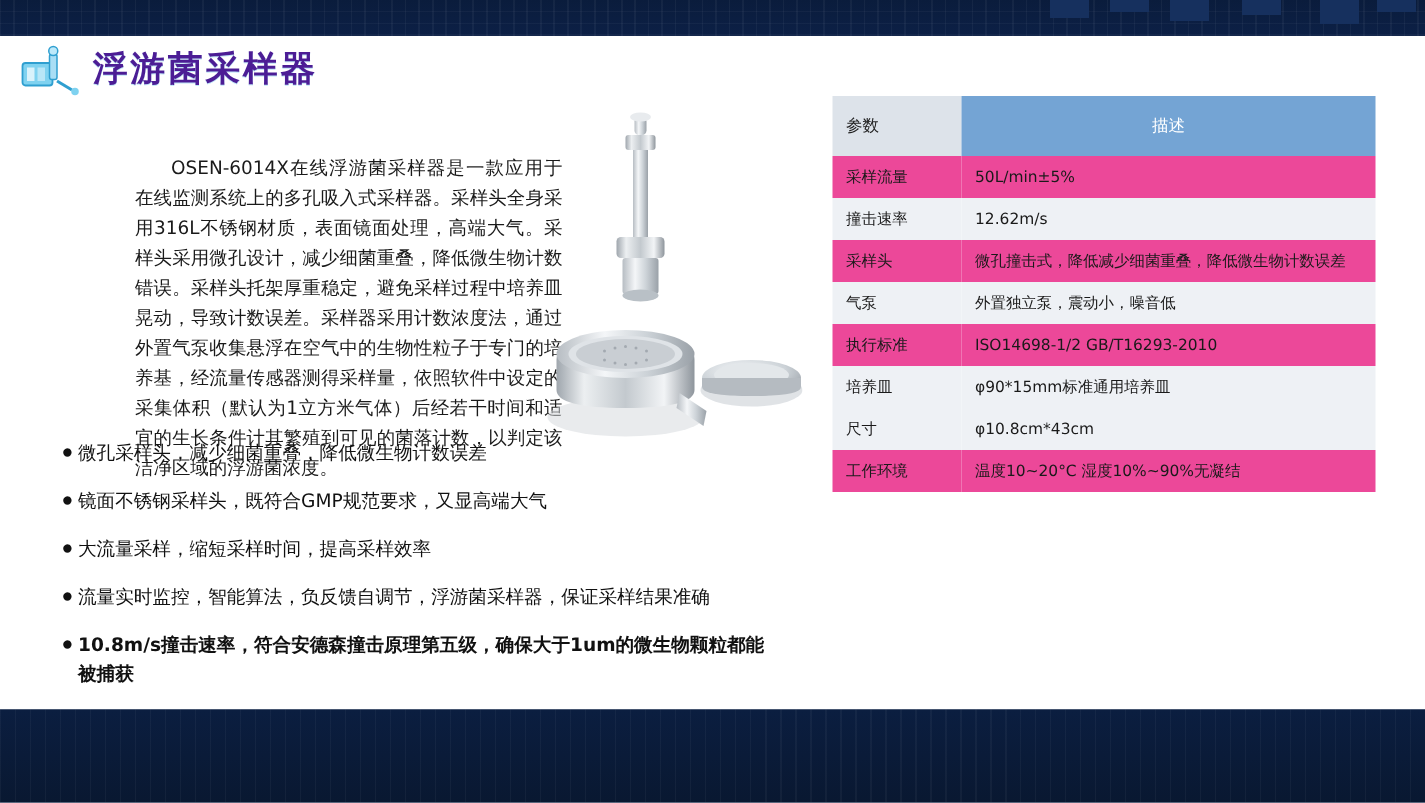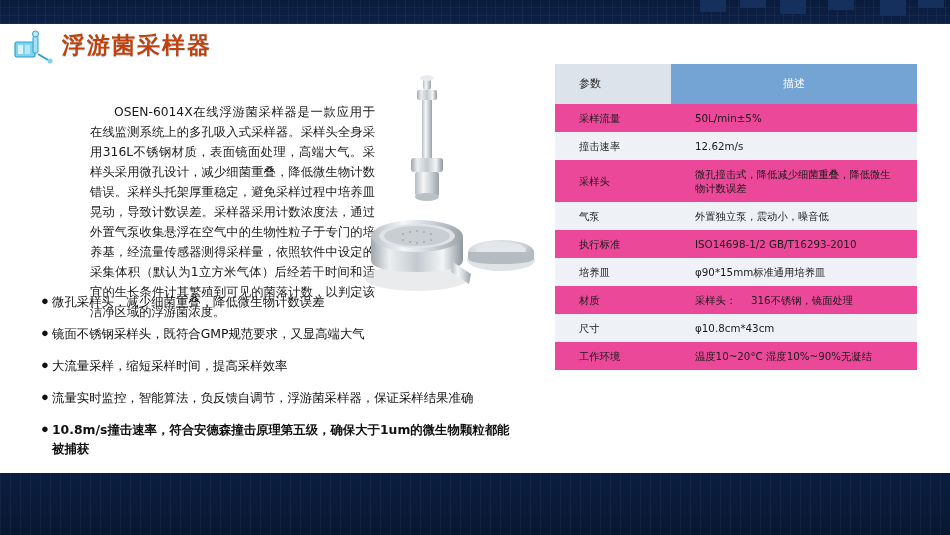--- a/index.html
+++ b/index.html
@@ -59,21 +59,21 @@
   .logo-icon {
     position: absolute;
     left: 12px; top: 6px;
     width: 44px; height: 34px;
   }
   .title-text {
     position: absolute;
     left: 62px; top: 6px;
     font-size: 23px;
     letter-spacing: 2px;
-    color: #c2410c;
+    color: #4c1d95;
     font-weight: bold;
     font-family: "DejaVu Sans", sans-serif;
     text-shadow: 0 1px 0 #bfe6f7;
   }
   
   .para {
     position: absolute;
     left: 46px; top: 78px;
     width: 285px;
     font-size: 12.3px;
@@ -121,21 +121,21 @@
   }
   
   .spec-table {
     position: absolute;
     left: 555px; top: 40px;
     width: 362px;
     border-collapse: collapse;
     font-family: "DejaVu Sans", sans-serif;
   }
   .spec-table th, .spec-table td {
-    padding: 7px 24px;
+    padding: 7px 9px;
     font-size: 10.3px;
     color: #1a1a1a;
     text-align: left;
     vertical-align: middle;
     line-height: 14px;
     font-weight: normal;
   }
   .spec-table thead th {
     height: 26px;
     font-size: 11px;
@@ -304,26 +304,20 @@
           <td class="v">外置独立泵，震动小，噪音低</td>
         </tr>
         <tr class="even">
           <td class="k">执行标准</td>
           <td class="v">ISO14698-1/2  GB/T16293-2010</td>
         </tr>
         <tr class="odd">
           <td class="k">培养皿</td>
           <td class="v">φ90*15mm标准通用培养皿</td>
         </tr>
-        <tr class="even">
-          <td class="k">材质</td>
-          <td class="v">
-            <span class="sub-label">采样头：</span><span>316不锈钢，镜面处理</span>
-          </td>
-        </tr>
         <tr class="odd">
           <td class="k">尺寸</td>
           <td class="v">φ10.8cm*43cm</td>
         </tr>
         <tr class="even">
           <td class="k">工作环境</td>
           <td class="v">温度10~20°C 湿度10%~90%无凝结</td>
         </tr>
       </tbody>
     </table>

